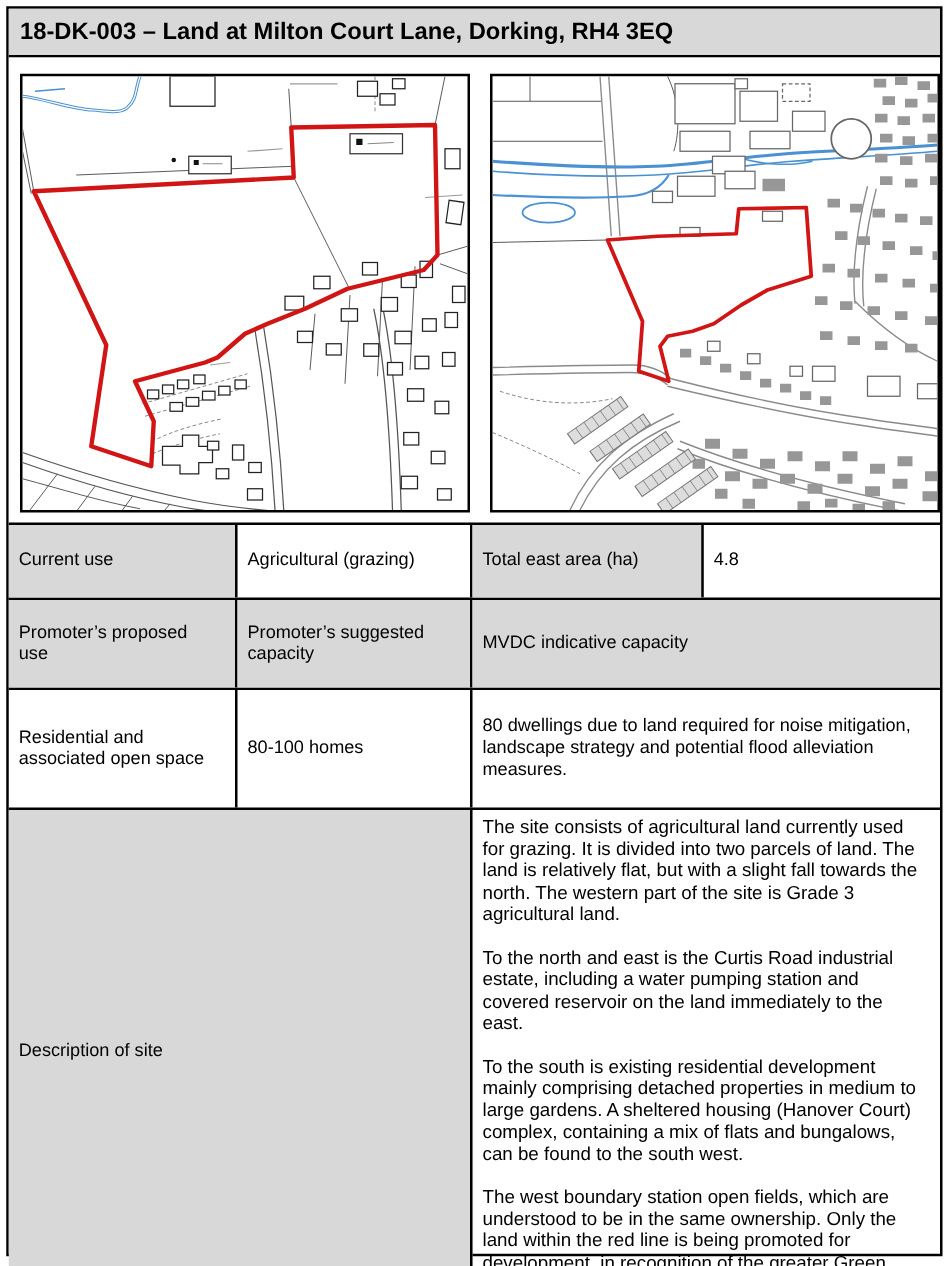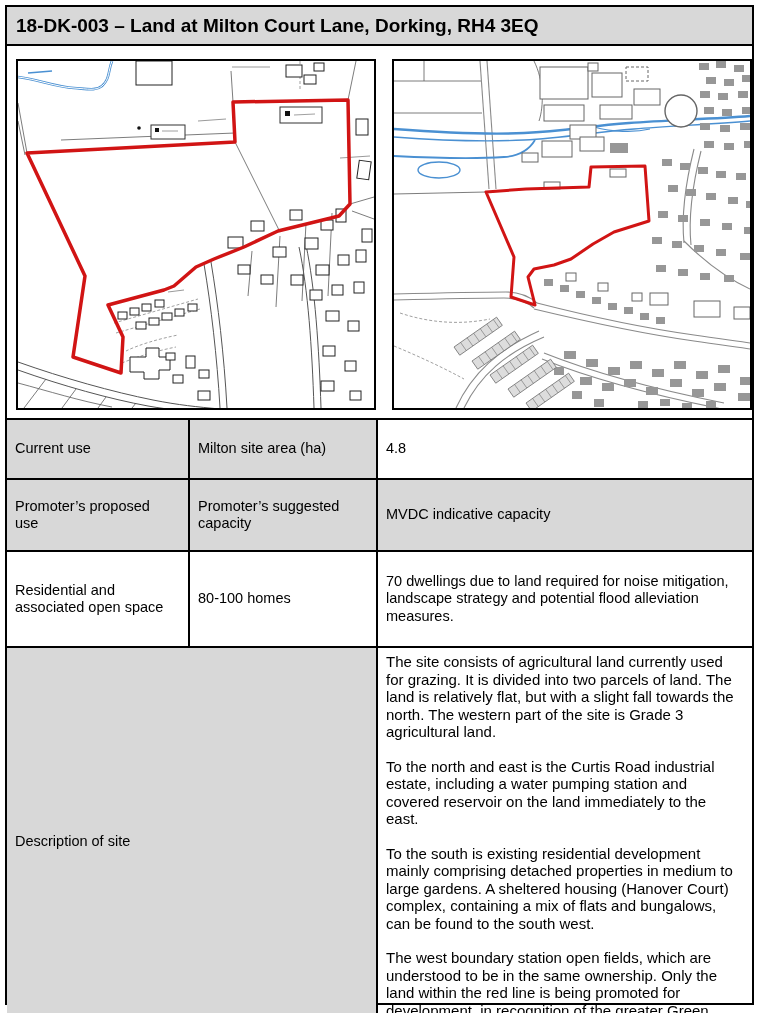--- a/index.html
+++ b/index.html
@@ -307,22 +307,25 @@
         </g>
         <path class="redline" stroke-width="3" d="M92,131 L132,128 L195,126 L197,106 L251,105 L255,160 L220,171 L199,183 L177,198 L160,204 L140,208 L134,216 L141,244 L117,236 L120,196 Z"></path>
       </svg>
     </div>
   </div>
 
   <div class="row r1">
     <div class="cell shade">
         <span class="t">Current use</span>
       </div>
+    <div class="cell">
+        <span class="t">Agricultural (grazing)</span>
+      </div>
     <div class="cell shade">
-        <span class="t">Milton site area (ha)</span>
+        <span class="t">Total east area (ha)</span>
       </div>
     <div class="cell last">
         <span class="t">4.8</span>
       </div>
   </div>
 
   <div class="row r2">
     <div class="cell shade narrow">
         <span class="t">Promoter’s proposed use</span>
       </div>
@@ -335,21 +338,21 @@
   </div>
 
   <div class="row r3">
     <div class="cell narrow">
         <span class="t">Residential and associated open space</span>
       </div>
     <div class="cell">
         <span class="t">80-100 homes</span>
       </div>
     <div class="cell last" style="padding-right:16px;">
-        <span class="t">70 dwellings due to land required for noise mitigation, landscape strategy and potential flood alleviation measures.</span>
+        <span class="t">80 dwellings due to land required for noise mitigation, landscape strategy and potential flood alleviation measures.</span>
       </div>
   </div>
 
   <div class="row r4">
     <div class="cell shade">
         <span class="t">Description of site</span>
       </div>
     <div class="cell last desc-body">
       <p>The site consists of agricultural land currently used for grazing. It is divided into two parcels of land. The land is relatively flat, but with a slight fall towards the north.  The western part of the site is Grade 3 agricultural land.</p>
       <p>To the north and east is the Curtis Road industrial estate, including a water pumping station and covered reservoir on the land immediately to the east.</p>

